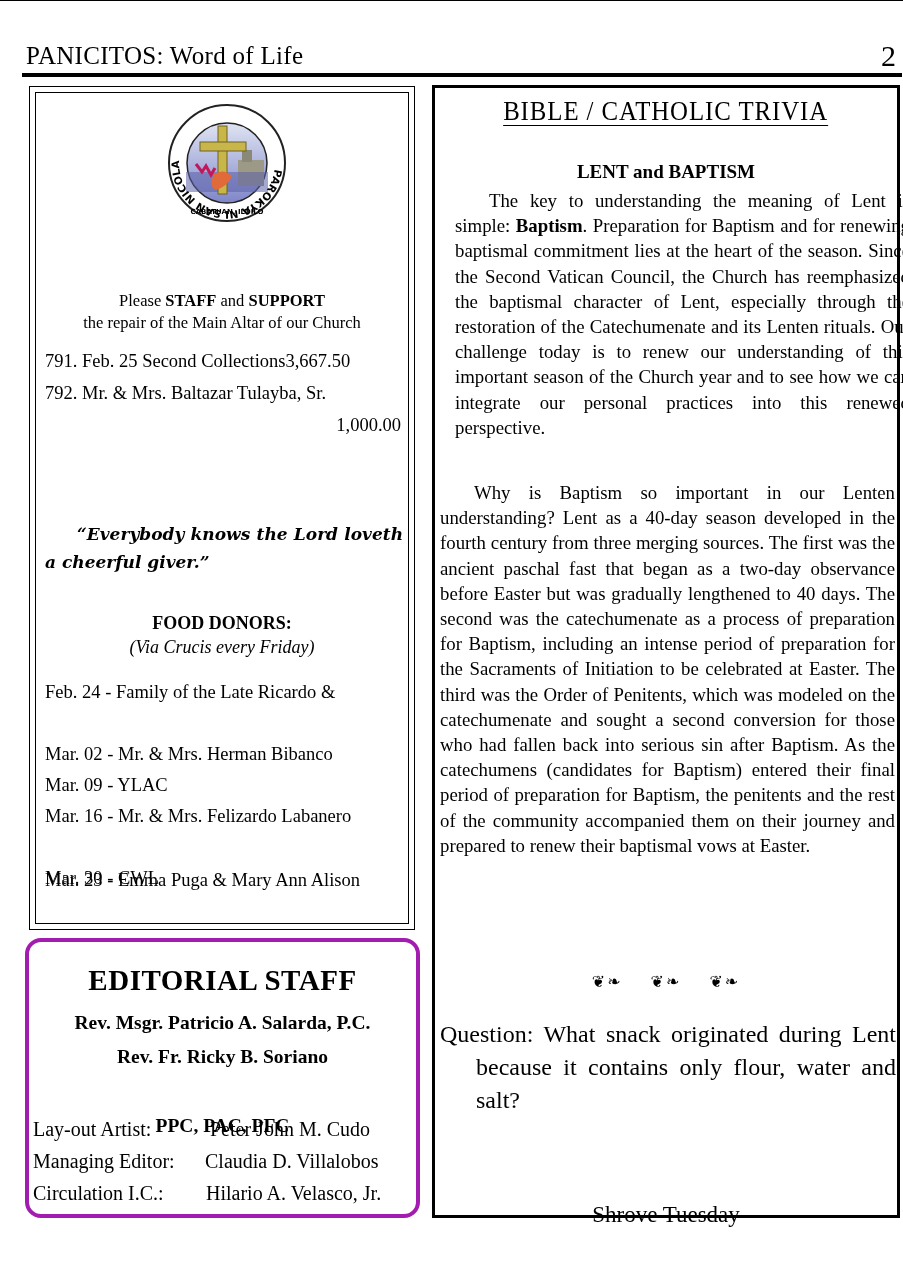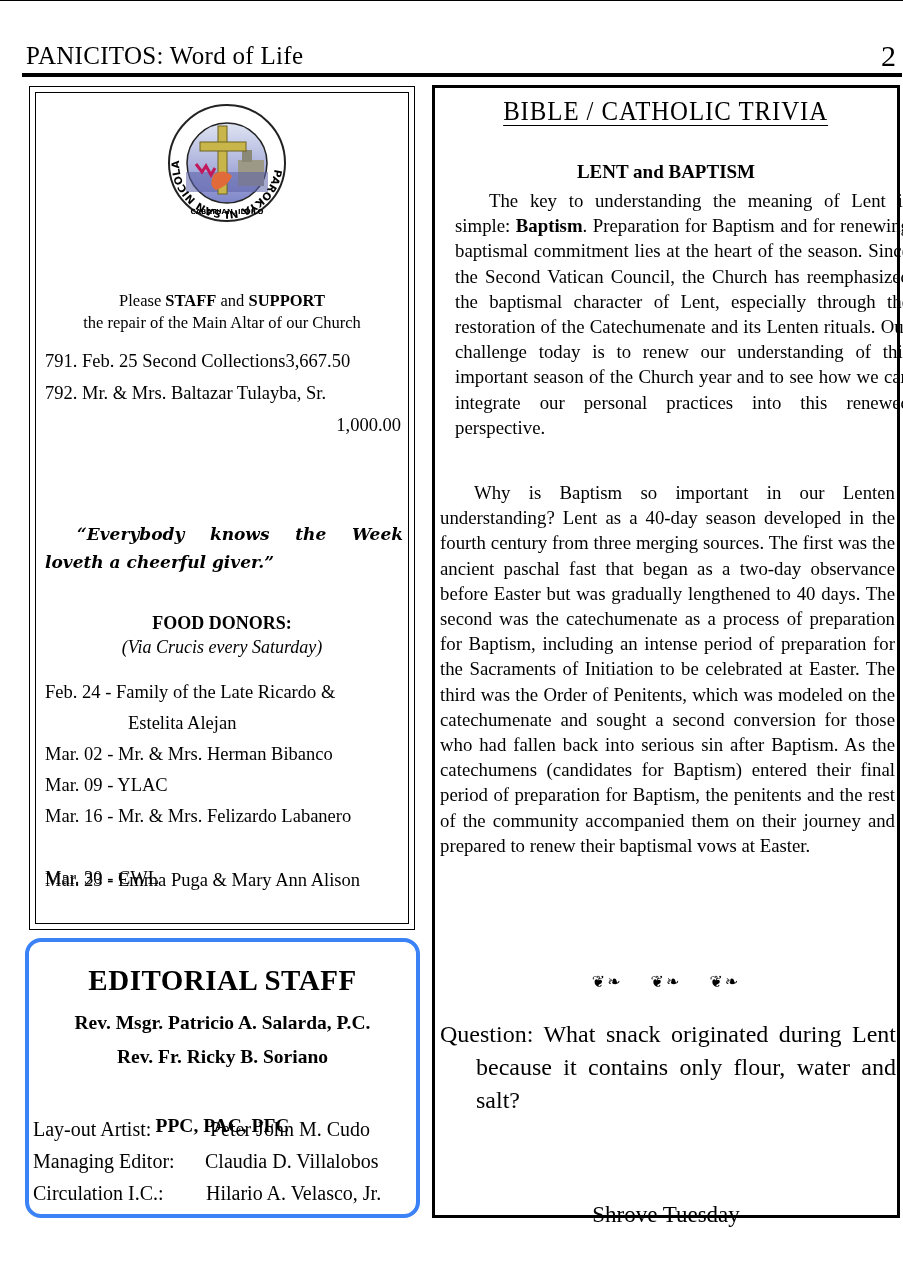--- a/index.html
+++ b/index.html
@@ -16,21 +16,21 @@
     .logo { position: absolute; left: 130px; top: 9px; width: 122px; height: 122px; }
     .help-text { position: absolute; left: 0; width: 100%; text-align: center; font-family: "Liberation Serif", serif; font-size: 16.5px; line-height: 22px; }
     .donation-line { position: absolute; left: 9px; width: 356px; font-family: "Liberation Serif", serif; font-size: 18.5px; line-height: 24px; white-space: nowrap; }
     .donation-amount-right { text-align: right; }
     .quote { position: absolute; left: 9px; width: 358px; font-family: "DejaVu Serif", serif; font-style: italic; font-weight: bold; font-size: 17px; line-height: 28px; text-align: justify; }
     .food-title { position: absolute; left: 0; width: 100%; text-align: center; font-family: "Liberation Serif", serif; font-weight: bold; font-size: 18px; line-height: 24px; }
     .food-sub { position: absolute; left: 0; width: 100%; text-align: center; font-family: "Liberation Serif", serif; font-style: italic; font-size: 18px; line-height: 24px; }
     .donor-line { position: absolute; left: 9px; width: 365px; font-family: "Liberation Serif", serif; font-size: 18.5px; line-height: 24px; white-space: nowrap; }
 
     
-    .editorial-box { position: absolute; left: 25px; top: 938px; width: 395px; height: 280px; border: 4px solid #3b82f6; box-sizing: border-box; border-radius: 16px; }
+    .editorial-box { position: absolute; left: 25px; top: 938px; width: 395px; height: 280px; border: 4px solid #a21caf; box-sizing: border-box; border-radius: 16px; }
     .ed-title { position: absolute; left: 0; top: 20px; width: 100%; text-align: center; font-family: "Liberation Serif", serif; font-weight: bold; font-size: 29px; line-height: 36px; letter-spacing: 0.5px; }
     .ed-name { position: absolute; left: 0; width: 100%; text-align: center; font-family: "Liberation Serif", serif; font-weight: bold; font-size: 19.5px; line-height: 28px; }
     .ed-row { position: absolute; left: 4px; font-family: "Liberation Serif", serif; font-size: 20px; line-height: 30px; white-space: nowrap; }
     .ed-row .role { display: inline-block; }
     .ed-row .person { position: absolute; top: 0; white-space: nowrap; }
 
     
     .trivia-box { position: absolute; left: 432px; top: 85px; width: 468px; height: 1133px; border: 3px solid #000; box-sizing: border-box; }
     .trivia-header { position: absolute; left: 0; top: 6px; width: 100%; text-align: center; }
     .trivia-header span { font-family: "Liberation Serif", serif; font-size: 27px; line-height: 34px; text-decoration: underline; text-decoration-thickness: 1px; text-underline-offset: 5px; letter-spacing: 1px; transform: scaleX(0.92); display: inline-block; }
@@ -88,29 +88,28 @@
     <div class="help-text" style="top:219px;">the repair of the Main Altar  of our Church</div>
 
     <div class="donation-line" style="top:256px;">
       <span>791. Feb. 25 Second Collections</span><span>3,667.50</span>
     </div>
     <div class="donation-line" style="top:288px;">
       <span>792. Mr. &amp; Mrs. Baltazar Tulayba, Sr.</span>
     </div>
     <div class="donation-line donation-amount-right" style="top:320px;">1,000.00</div>
 
-    <div class="quote" style="top:427px; text-indent:32px;">“Everybody knows the Week loveth a cheerful giver.”</div>
+    <div class="quote" style="top:427px; text-indent:32px;">“Everybody knows the Lord loveth a cheerful giver.”</div>
 
     <div class="food-title" style="top:518px;">FOOD DONORS:</div>
-    <div class="food-sub" style="top:542px;">(Via Crucis every Saturday)</div>
+    <div class="food-sub" style="top:542px;">(Via Crucis every Friday)</div>
 
     <div class="donor-line" style="top:587px;">
       <span>Feb. 24 - </span><span> Family of the Late Ricardo &amp;</span>
     </div>
-    <div class="donor-line" style="top:618px; left:92px;">Estelita Alejan</div>
     <div class="donor-line" style="top:649px;">
       <span>Mar. 02 - </span><span>Mr. &amp; Mrs. Herman Bibanco</span>
     </div>
     <div class="donor-line" style="top:680px;">
       <span>Mar. 09 - </span><span>YLAC</span>
     </div>
     <div class="donor-line" style="top:711px;">
       <span>Mar. 16 - </span><span>Mr. &amp; Mrs. Felizardo Labanero</span>
     </div>
     <div class="donor-line" style="top:775px;">

